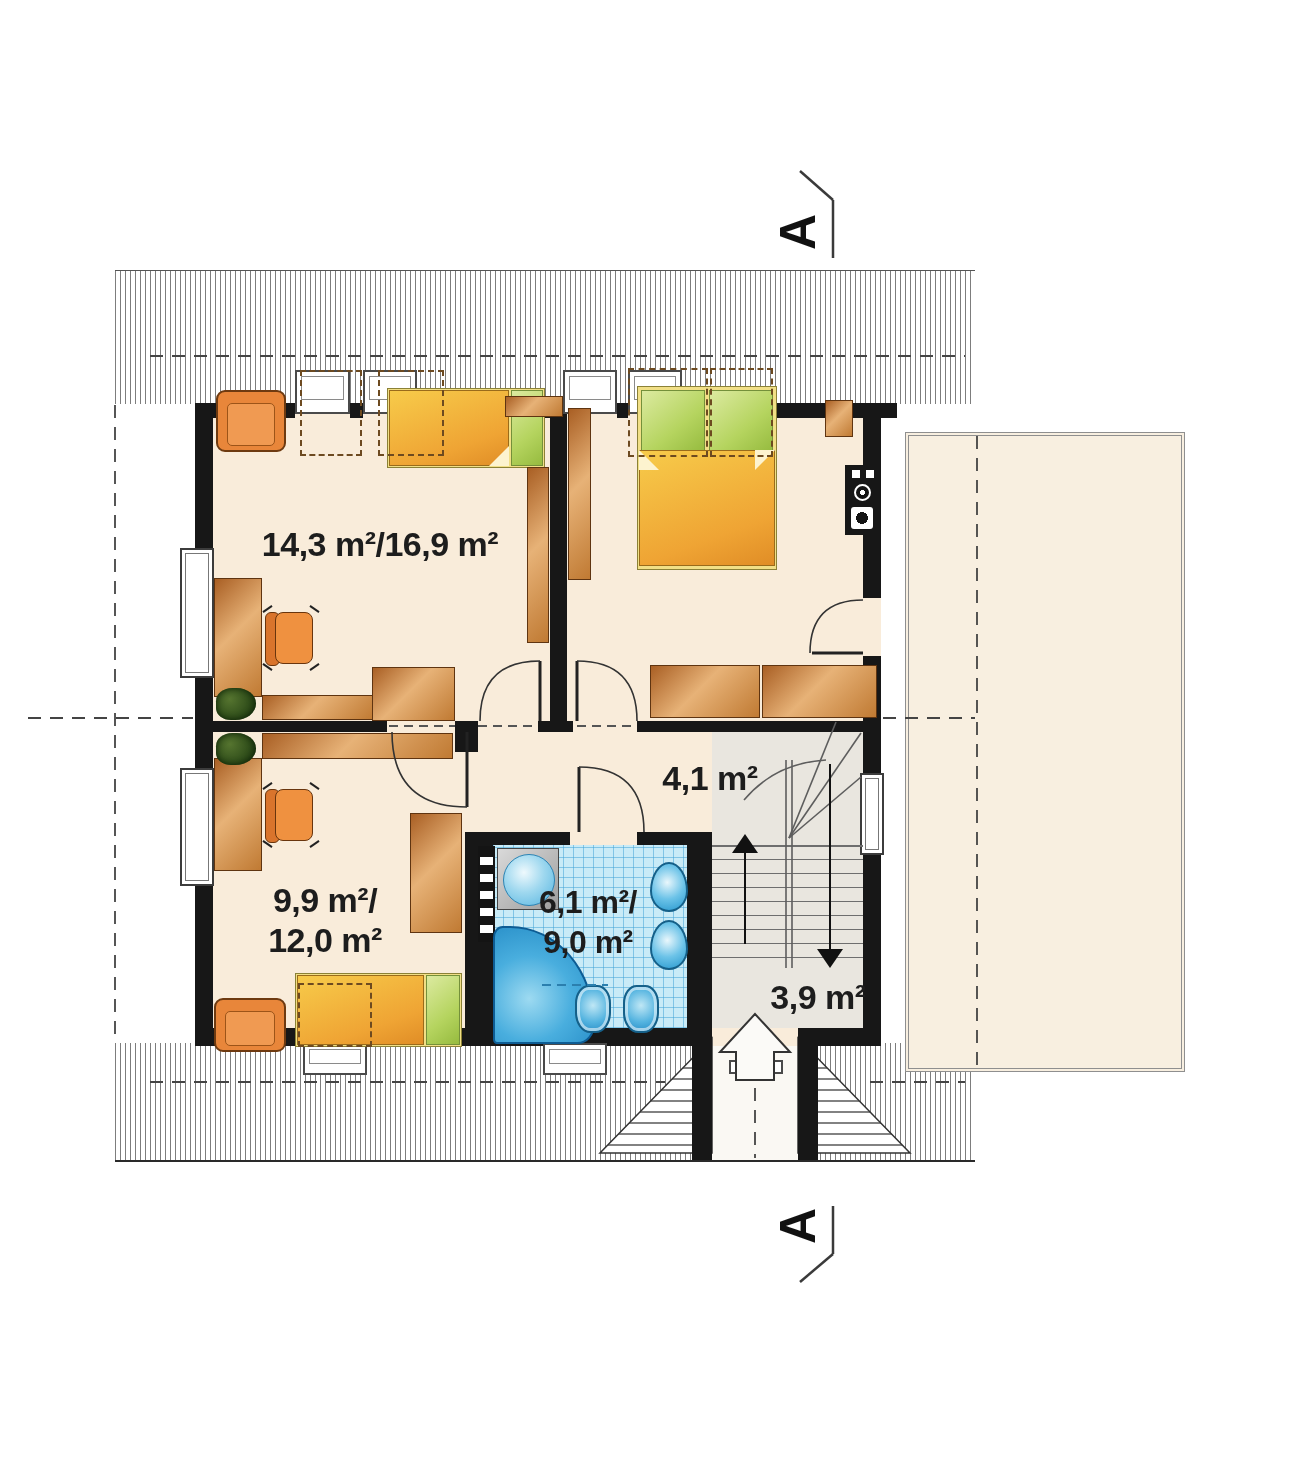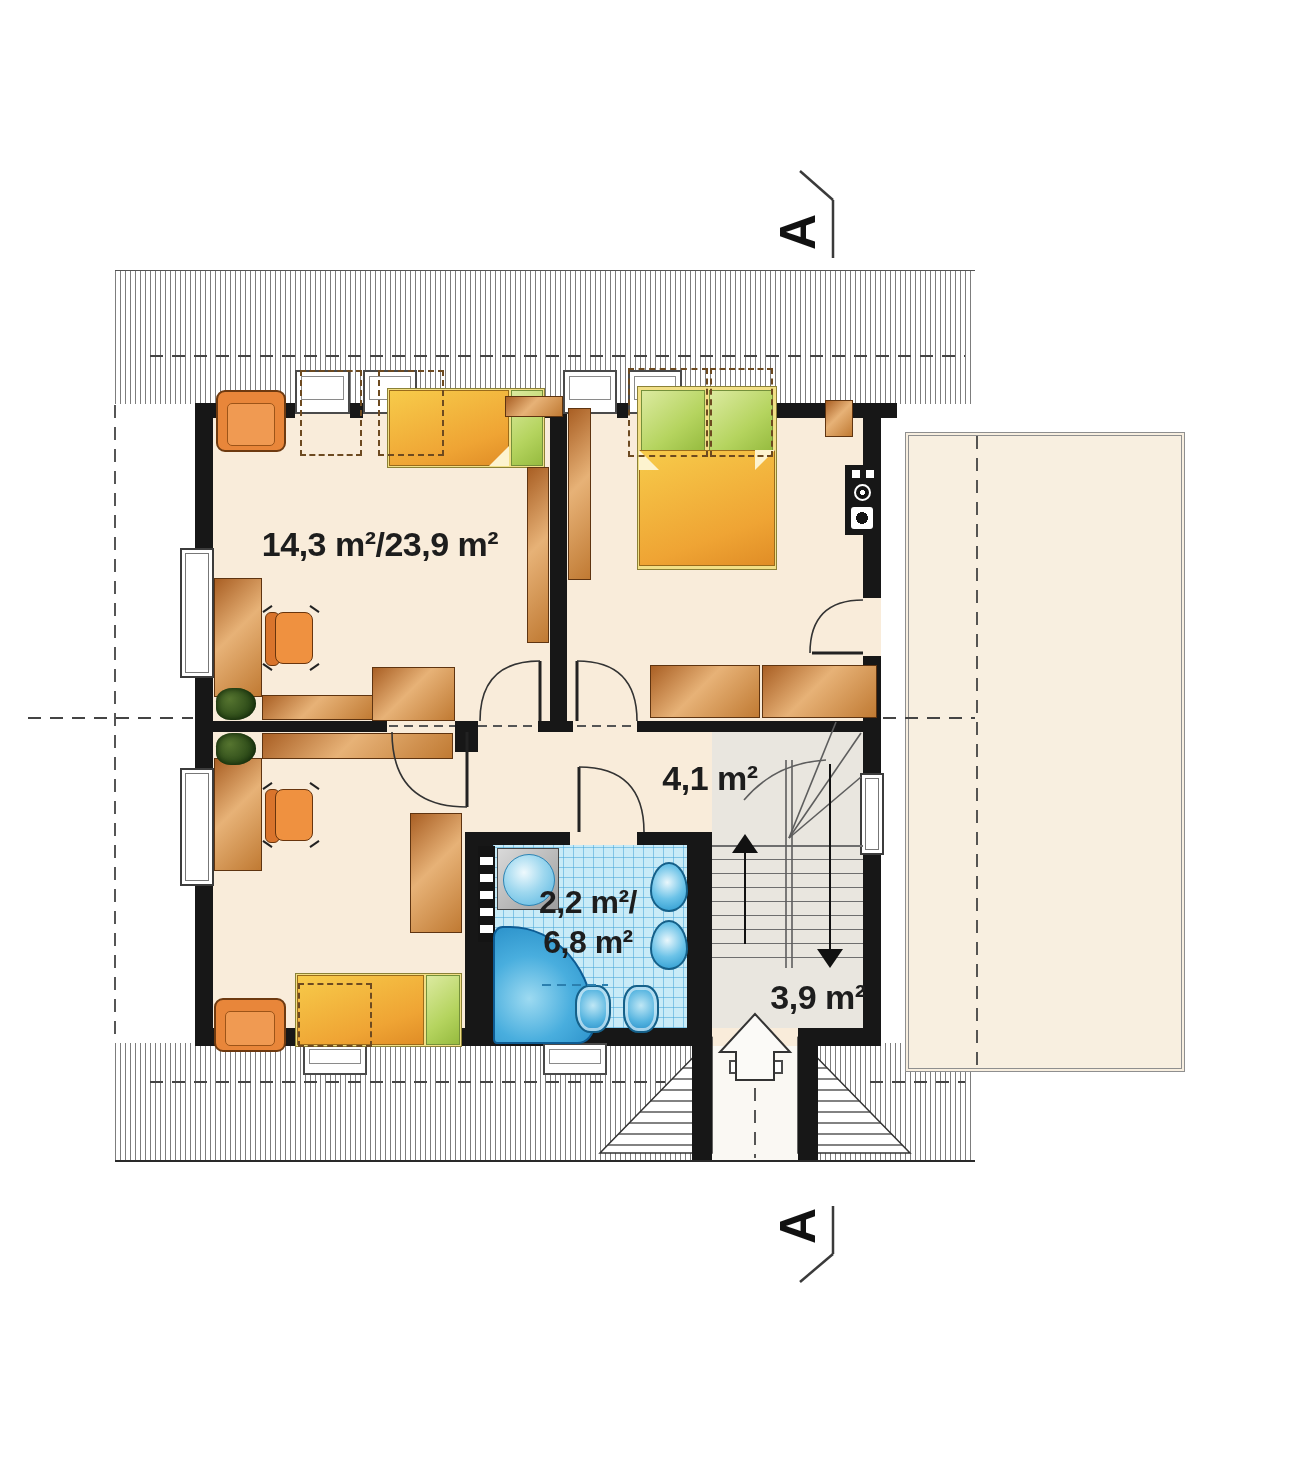--- a/index.html
+++ b/index.html
@@ -215,24 +215,28 @@
   <div class="abs wc" style="left:623px;top:985px;width:36px;height:48px;"></div>
 
   <div class="abs treads" style="left:712px;top:845px;width:151px;height:124px;"></div>
 
   <div class="abs dashbox" style="left:300px;top:370px;width:62px;height:86px;"></div>
   <div class="abs dashbox" style="left:378px;top:370px;width:66px;height:86px;"></div>
   <div class="abs dashbox" style="left:628px;top:368px;width:80px;height:89px;"></div>
   <div class="abs dashbox" style="left:710px;top:368px;width:63px;height:89px;"></div>
   <div class="abs dashbox" style="left:298px;top:983px;width:74px;height:64px;"></div>
 
-  <div class="abs arealabel" style="left:250px;top:524px;width:260px;">14,3 m²/23,9 m²</div>
+  <div class="abs arealabel" style="left:250px;top:524px;width:260px;">14,3 m²/16,9 m²</div>
+  <div class="abs arealabel" style="left:240px;top:880px;width:170px;">
+    <div>9,9 m²/</div>
+    <div>12,0 m²</div>
+  </div>
   <div class="abs arealabel" style="left:508px;top:882px;width:160px;font-size:32px;">
-    <div>2,2 m²/</div>
-    <div>6,8 m²</div>
+    <div>6,1 m²/</div>
+    <div>9,0 m²</div>
   </div>
   <div class="abs arealabel" style="left:645px;top:758px;width:130px;">4,1 m²</div>
   <div class="abs arealabel" style="left:758px;top:977px;width:120px;">3,9 m²</div>
 
   <svg class="overlay" width="1300" height="1463">
 
     <g stroke="#3a3a3a" stroke-width="2.5" fill="none">
       <line x1="833" y1="200" x2="833" y2="258"></line>
       <line x1="833" y1="200" x2="800" y2="171"></line>
     </g>

